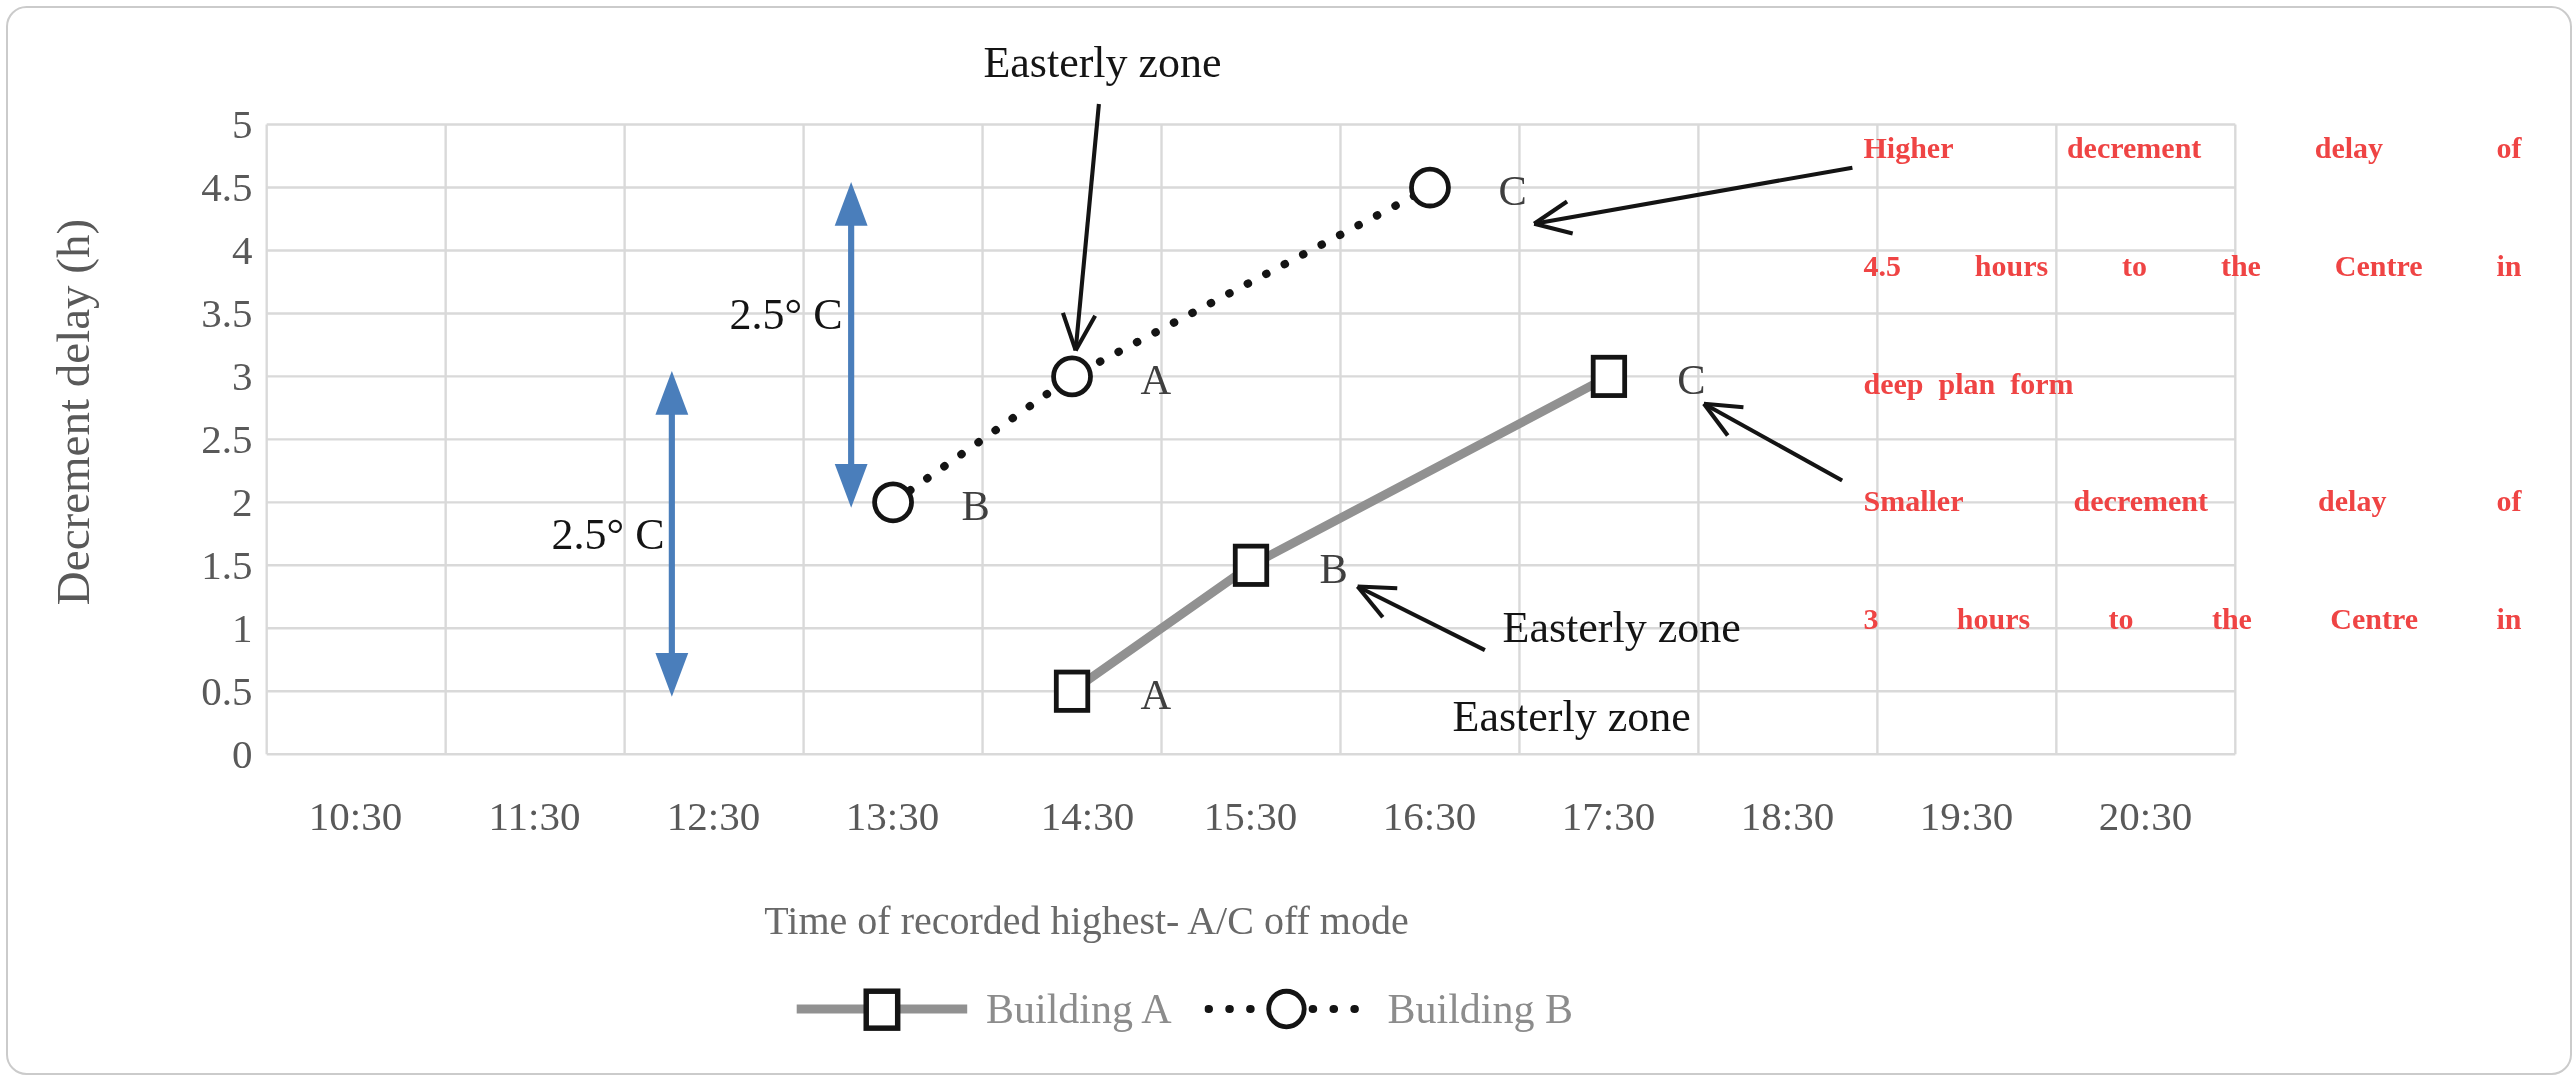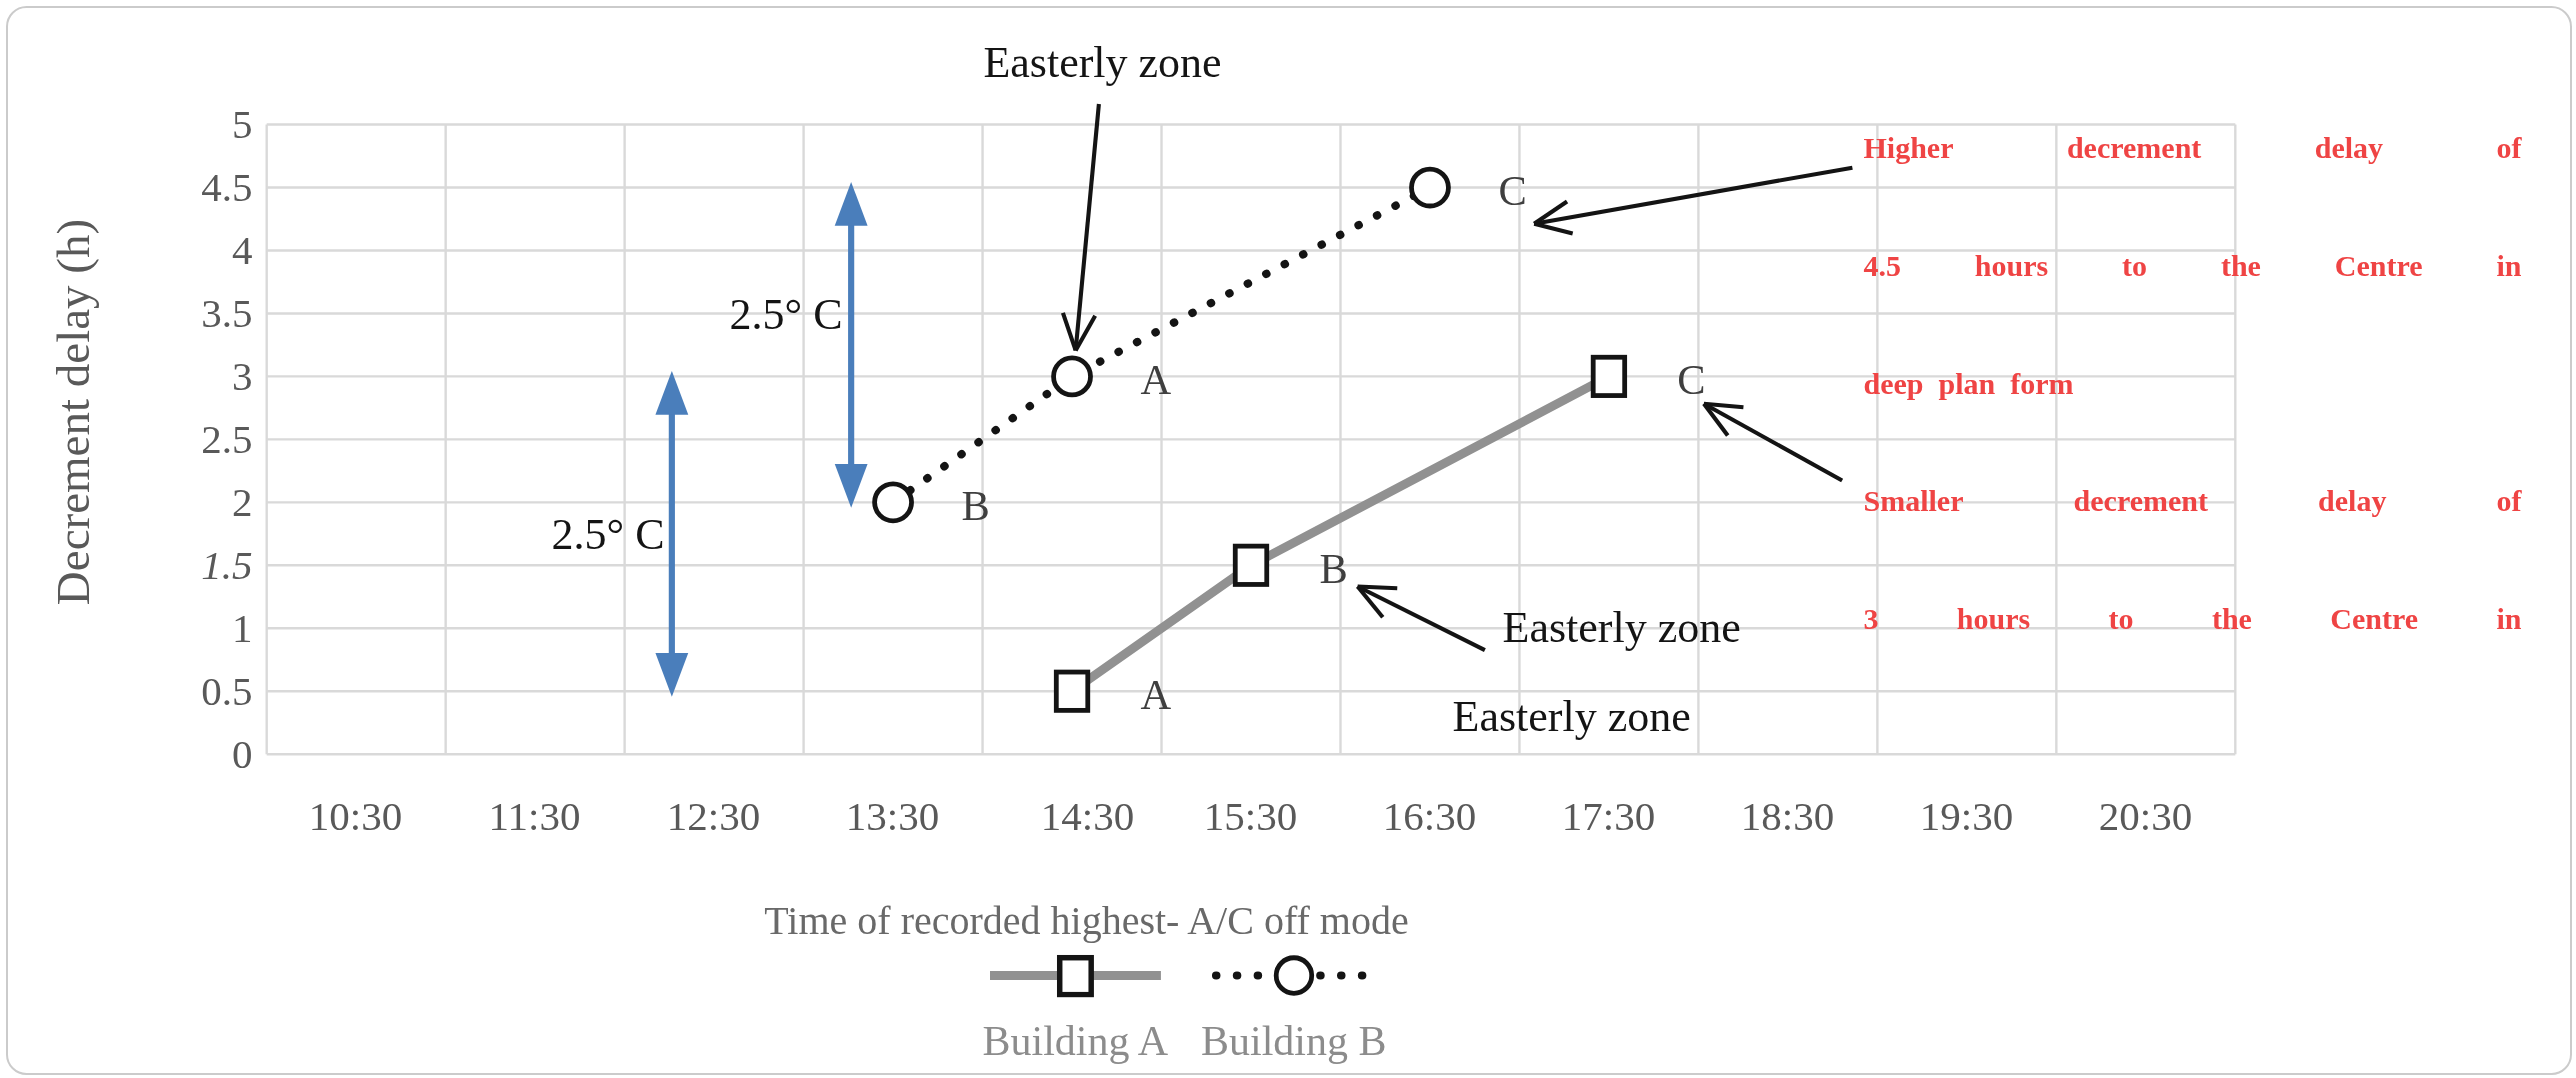--- a/index.html
+++ b/index.html
@@ -22,21 +22,21 @@
   .delta2{left:602px;top:281px;width:233px;text-align:right;}
   .easterly1{left:1495px;top:594px;}
   .easterly2{left:1445px;top:683px;}
   .note{width:658px;font-size:30px;color:#ef4444;font-weight:bold;}
   .note1{left:1856px;top:81px;}
   .note2{left:1856px;top:434px;}
   .note-row{display:flex;justify-content:space-between;height:118px;align-items:center;}
   .note-row.left{justify-content:flex-start;gap:15px;}
   .legend{left:1177px;top:1001px;transform:translate(-50%,-50%);
           display:flex;align-items:center;gap:33px;}
-  .legend-item{display:flex;align-items:center;gap:19px;flex-direction:column;}
+  .legend-item{display:flex;align-items:center;gap:19px;}
   .legend-label{font-size:42px;color:#8c8c8c;white-space:nowrap;}
 </style>
 </head>
 <body>
 
 <div class="figure">
 
   <svg id="plot-svg" width="2576" height="1079" viewBox="0 0 3764 1576">
       <line x1="378" y1="170" x2="378" y2="1090" stroke="#d9d9d9" stroke-width="3.5"></line>
       <line x1="639.5" y1="170" x2="639.5" y2="1090" stroke="#d9d9d9" stroke-width="3.5"></line>
@@ -94,21 +94,21 @@
       <line x1="2478" y1="578" x2="2512.848133145148" y2="624.3638611021346" stroke="#141414" stroke-width="6"></line>
       <line x1="2478" y1="578" x2="2535.784363609344" y2="582.9967311577817" stroke="#141414" stroke-width="6"></line>
     </svg>
 
   <div class="abs y-title">Decrement delay (h)</div>
 
   <div id="y-ticks">
       <div class="abs tick y-tick" style="left: 47px; top: 746px;">0</div>
       <div class="abs tick y-tick" style="left: 47px; top: 683px;">0.5</div>
       <div class="abs tick y-tick" style="left: 47px; top: 620px;">1</div>
-      <div class="abs tick y-tick" style="left: 47px; top: 557px; font-style: italic;">1.5</div>
+      <div class="abs tick y-tick" style="left: 47px; top: 557px;">1.5</div>
       <div class="abs tick y-tick" style="left: 47px; top: 494px;">2</div>
       <div class="abs tick y-tick" style="left: 47px; top: 431px;">2.5</div>
       <div class="abs tick y-tick" style="left: 47px; top: 368px;">3</div>
       <div class="abs tick y-tick" style="left: 47px; top: 305px;">3.5</div>
       <div class="abs tick y-tick" style="left: 47px; top: 242px;">4</div>
       <div class="abs tick y-tick" style="left: 47px; top: 179px;">4.5</div>
       <div class="abs tick y-tick" style="left: 47px; top: 116px;">5</div>
     </div>
   <div id="x-ticks">
       <div class="abs tick x-tick" style="left: 348px; top: 808px;">10:30</div>

